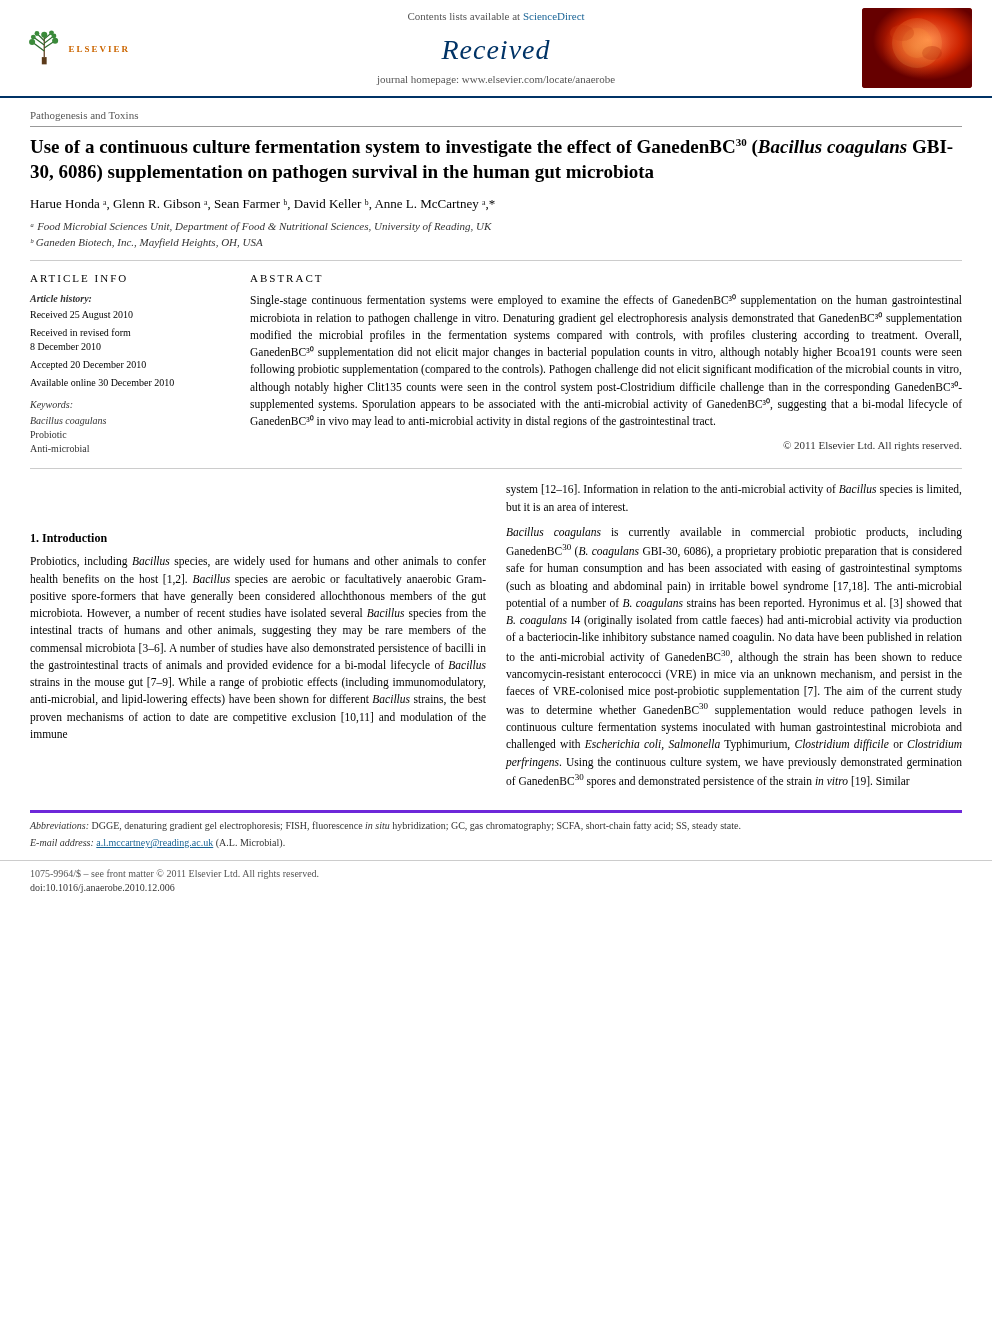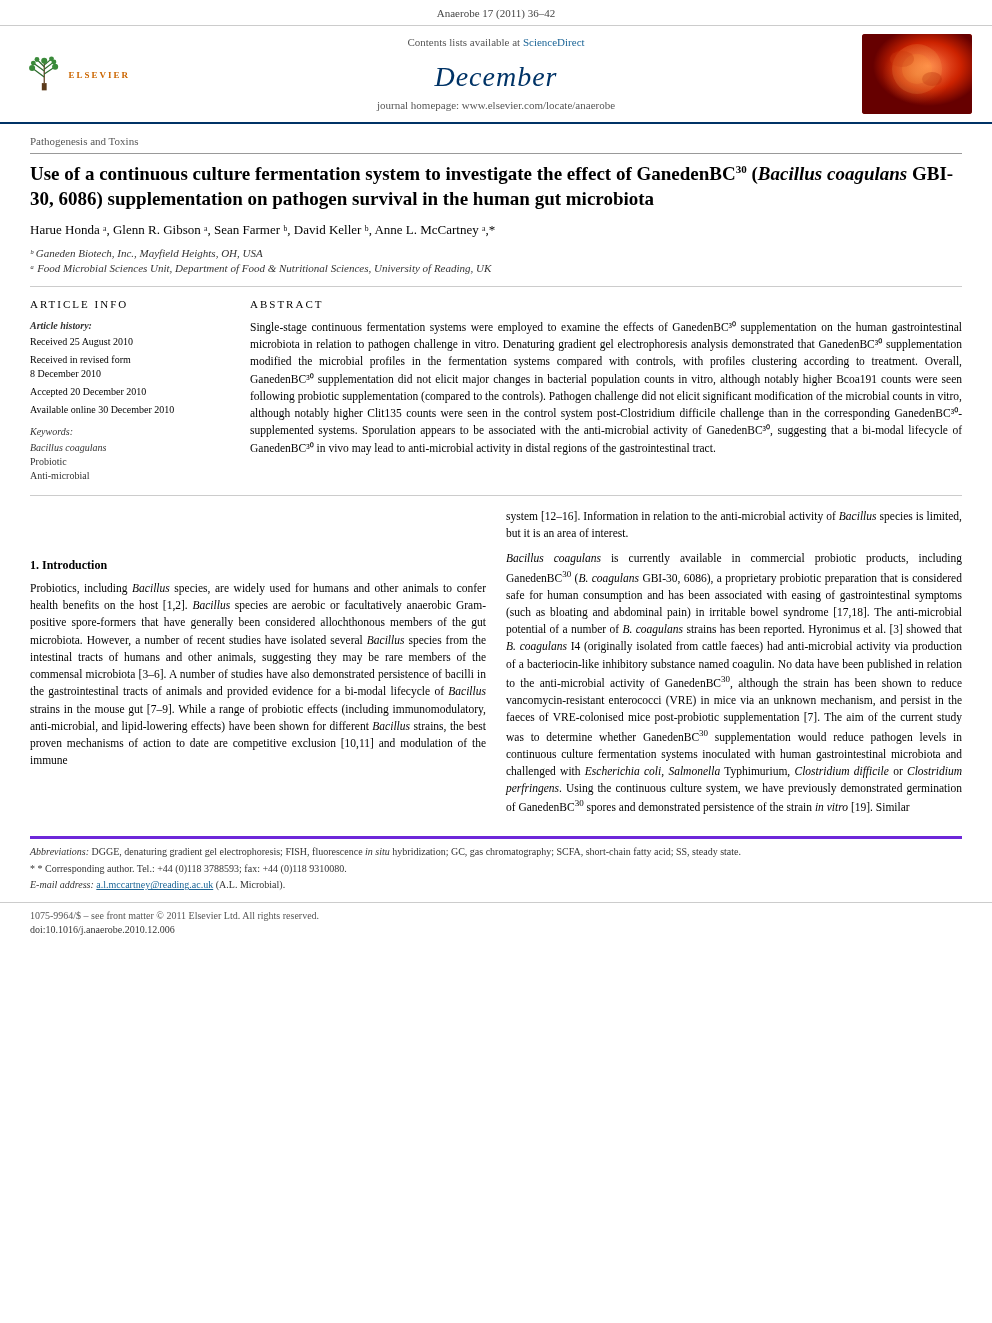--- a/index.html
+++ b/index.html
@@ -222,23 +222,20 @@
       width: 70px; height: 60px;
       background: radial-gradient(ellipse, rgba(255,200,100,0.3) 0%, transparent 70%);
       border-radius: 50%;
     }
   </style>
 </head>
 <body>
 
 <div class="page">
 
-  <div class="top-bar">
-    <span>Anaerobe 17 (2011) 36–42</span>
-  </div>
 
   <div class="journal-header">
 
     <div class="left-logo">
       <div class="elsevier-logo-area">
         <svg class="tree-svg" width="80" height="60" viewBox="0 0 80 60">
 
           <rect x="36" y="45" width="8" height="12" fill="#5B3A1A"></rect>
 
           <line x1="40" y1="45" x2="40" y2="10" stroke="#5B3A1A" stroke-width="2"></line>
@@ -260,21 +257,21 @@
         </svg>
         <div class="elsevier-label">ELSEVIER</div>
       </div>
     </div>
 
     <div class="center-info">
       <div class="contents-line">
         <span>Contents lists available at</span>
         <a href="#">ScienceDirect</a>
       </div>
-      <div class="journal-title">December</div>
+      <div class="journal-title">Received</div>
       <div class="homepage">journal homepage: www.elsevier.com/locate/anaerobe</div>
     </div>
 
     <div class="right-img-sim">
       <svg width="110" height="80" viewBox="0 0 110 80">
         <defs>
           <radialGradient id="bg" cx="60%" cy="40%">
             <stop offset="0%" stop-color="#ff7744"></stop>
             <stop offset="60%" stop-color="#cc2200"></stop>
             <stop offset="100%" stop-color="#660000"></stop>
@@ -292,22 +289,22 @@
   <div class="article-section">
     <div class="section-tag">Pathogenesis and Toxins</div>
 
     <div class="article-title">
       <span>Use of a continuous culture fermentation system to investigate the effect of GanedenBC</span><sup>30</sup><span> (</span><em>Bacillus coagulans</em><span> GBI-30, 6086) supplementation on pathogen survival in the human gut microbiota</span>
     </div>
 
     <div class="authors">Harue Honda&nbsp;ᵃ, Glenn R. Gibson&nbsp;ᵃ, Sean Farmer&nbsp;ᵇ, David Keller&nbsp;ᵇ, Anne L. McCartney&nbsp;ᵃ,*</div>
 
     <div class="affiliations">
+      <div>ᵃ&nbsp;Food Microbial Sciences Unit, Department of Food &amp; Nutritional Sciences, University of Reading, UK</div>
       <div>ᵇ&nbsp;Ganeden Biotech, Inc., Mayfield Heights, OH, USA</div>
-      <div>ᵃ&nbsp;Food Microbial Sciences Unit, Department of Food &amp; Nutritional Sciences, University of Reading, UK</div>
     </div>
 
     <div class="two-col">
 
       <div class="left-col">
         <div class="col-heading">ARTICLE INFO</div>
 
         <div class="article-info-label">Article history:</div>
         <div class="article-info-value">Received 25 August 2010</div>
         <div class="article-info-value">
@@ -321,20 +318,21 @@
         <div class="keywords-item"><em>Bacillus coagulans</em></div>
         <div class="keywords-item">Probiotic</div>
         <div class="keywords-item">Anti-microbial</div>
       </div>
 
       <div class="right-col">
         <div class="col-heading">ABSTRACT</div>
         <div class="abstract-text">
           <span>Single-stage continuous fermentation systems were employed to examine the effects of GanedenBC³⁰ supplementation on the human gastrointestinal microbiota in relation to pathogen challenge in vitro. Denaturing gradient gel electrophoresis analysis demonstrated that GanedenBC³⁰ supplementation modified the microbial profiles in the fermentation systems compared with controls, with profiles clustering according to treatment. Overall, GanedenBC³⁰ supplementation did not elicit major changes in bacterial population counts in vitro, although notably higher Bcoa191 counts were seen following probiotic supplementation (compared to the controls). Pathogen challenge did not elicit significant modification of the microbial counts in vitro, although notably higher Clit135 counts were seen in the control system post-Clostridium difficile challenge than in the corresponding GanedenBC³⁰-supplemented systems. Sporulation appears to be associated with the anti-microbial activity of GanedenBC³⁰, suggesting that a bi-modal lifecycle of GanedenBC³⁰ in vivo may lead to anti-microbial activity in distal regions of the gastrointestinal tract.</span>
         </div>
+        <div class="copyright-line">© 2011 Elsevier Ltd. All rights reserved.</div>
       </div>
     </div>
   </div>
 
   <hr class="section-divider">
 
   <div class="main-content">
 
     <div class="main-left">
       <div class="section-heading">1. Introduction</div>
@@ -350,23 +348,20 @@
       <p>
         <em>Bacillus coagulans</em> is currently available in commercial probiotic products, including GanedenBC<sup>30</sup> (<em>B. coagulans</em> GBI-30, 6086), a proprietary probiotic preparation that is considered safe for human consumption and has been associated with easing of gastrointestinal symptoms (such as bloating and abdominal pain) in irritable bowel syndrome [17,18]. The anti-microbial potential of a number of <em>B. coagulans</em> strains has been reported. Hyronimus et al. [3] showed that <em>B. coagulans</em> I4 (originally isolated from cattle faeces) had anti-microbial activity via production of a bacteriocin-like inhibitory substance named coagulin. No data have been published in relation to the anti-microbial activity of GanedenBC<sup>30</sup>, although the strain has been shown to reduce vancomycin-resistant enterococci (VRE) in mice via an unknown mechanism, and persist in the faeces of VRE-colonised mice post-probiotic supplementation [7]. The aim of the current study was to determine whether GanedenBC<sup>30</sup> supplementation would reduce pathogen levels in continuous culture fermentation systems inoculated with human gastrointestinal microbiota and challenged with <em>Escherichia coli</em>, <em>Salmonella</em> Typhimurium, <em>Clostridium difficile</em> or <em>Clostridium perfringens</em>. Using the continuous culture system, we have previously demonstrated germination of GanedenBC<sup>30</sup> spores and demonstrated persistence of the strain <em>in vitro</em> [19]. Similar
       </p>
     </div>
   </div>
 
   <div style="margin: 12px 30px 0 30px; border-top: 3px solid #6d28d9; padding-top: 6px;">
     <p style="font-size:10px; color:#333; margin-bottom:3px;">
       <em>Abbreviations:</em> <span>DGGE, denaturing gradient gel electrophoresis; FISH, fluorescence <em>in situ</em> hybridization; GC, gas chromatography; SCFA, short-chain fatty acid; SS, steady state.</span>
     </p>
-    <p style="font-size:10px; color:#333; margin-bottom:2px;">
-      * <span>* Corresponding author. Tel.: +44 (0)118 3788593; fax: +44 (0)118 9310080.</span>
-    </p>
     <p style="font-size:10px; color:#333;">
       <em>E-mail address:</em>
       <a href="#" style="color:#1a6496;">a.l.mccartney@reading.ac.uk</a>
       <span>(A.L. Microbial).</span>
     </p>
   </div>
 
   <div class="bottom-info">
     <div>1075-9964/$ – see front matter © 2011 Elsevier Ltd. All rights reserved.</div>
     <div class="doi-line">doi:10.1016/j.anaerobe.2010.12.006</div>

